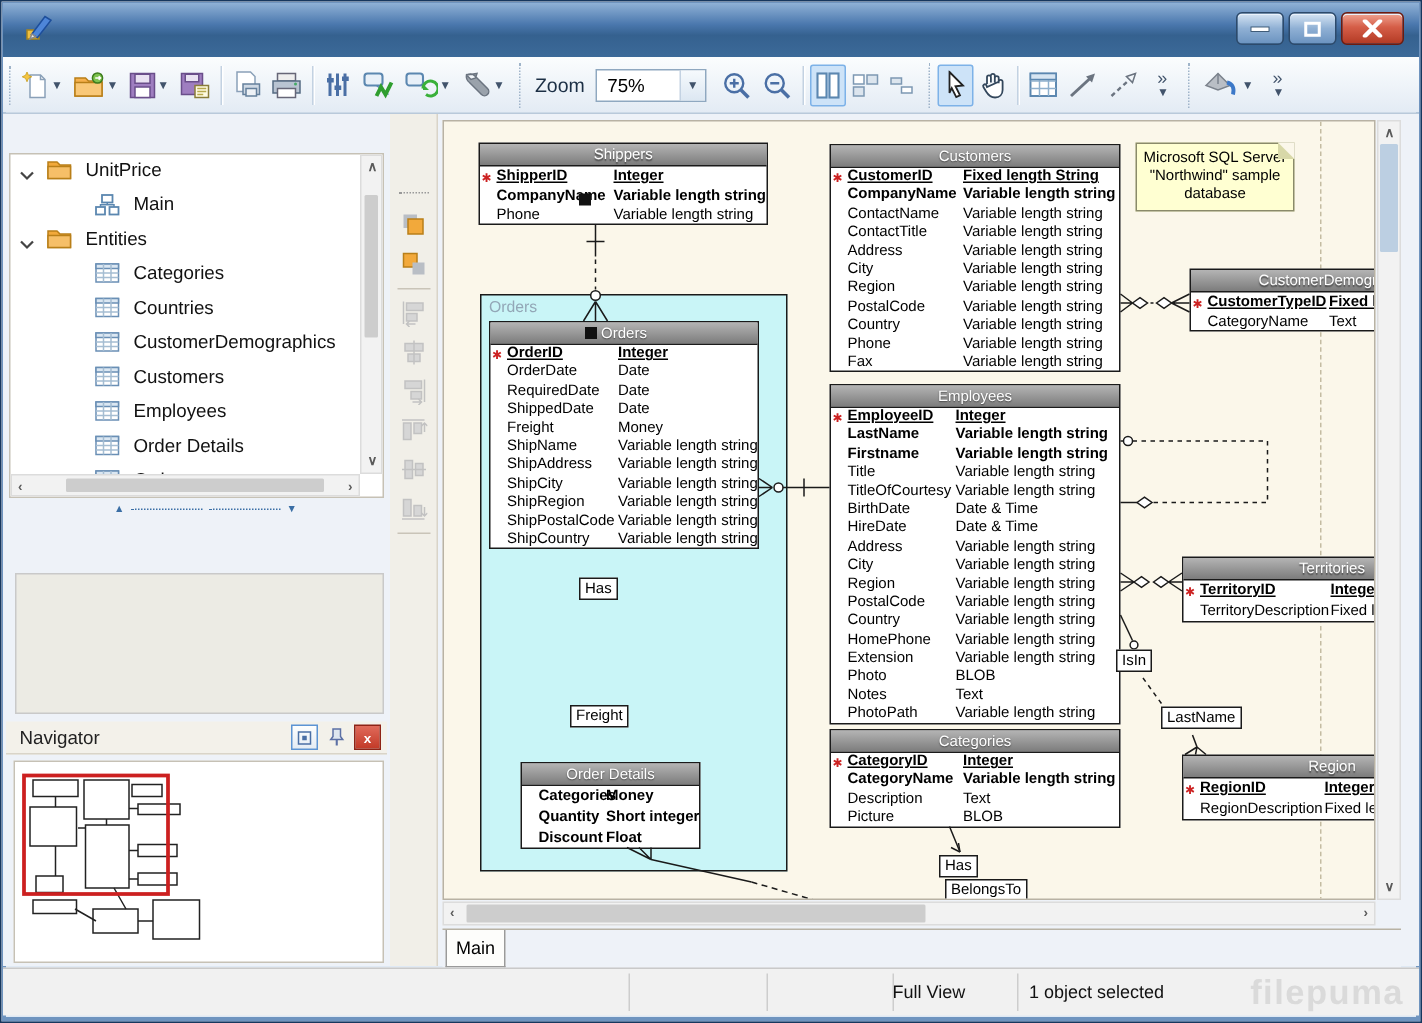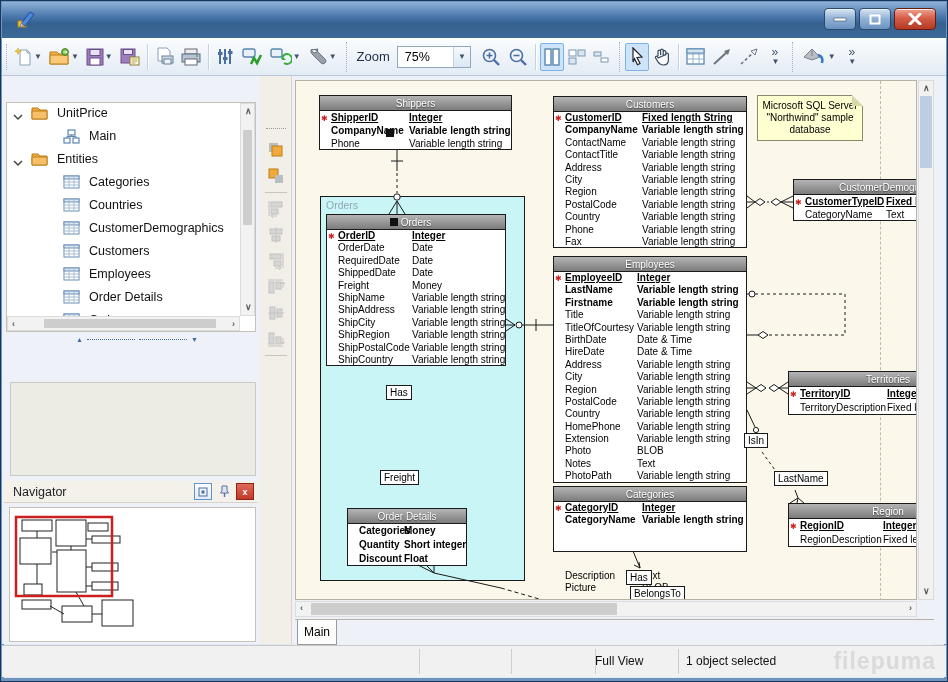--- a/index.html
+++ b/index.html
@@ -734,21 +734,21 @@
               <div class="ehead">Categories</div>
               <div class="erow pk" style="height: 12.4px; line-height: 12.4px;">
                 <span class="star">✱</span>
                 <span class="fname">CategoryID</span>
                 <span class="ftype" style="left:88px">Integer</span>
               </div>
               <div class="erow bold" style="height: 12.4px; line-height: 12.4px;">
                 <span class="fname">CategoryName</span>
                 <span class="ftype" style="left:88px">Variable length string</span>
               </div>
-              <div class="erow " style="height: 12.4px; line-height: 12.4px; margin-top: 43px;">
+              <div class="erow " style="height: 12.4px; line-height: 12.4px;">
                 <span class="fname">Description</span>
                 <span class="ftype" style="left:88px">Text</span>
               </div>
               <div class="erow " style="height: 12.4px; line-height: 12.4px;">
                 <span class="fname">Picture</span>
                 <span class="ftype" style="left:88px">BLOB</span>
               </div>
             </div>
             <div class="entity" style="left: 492px; top: 290px; width: 200px; height: 44px;">
               <div class="ehead">Territories</div>

